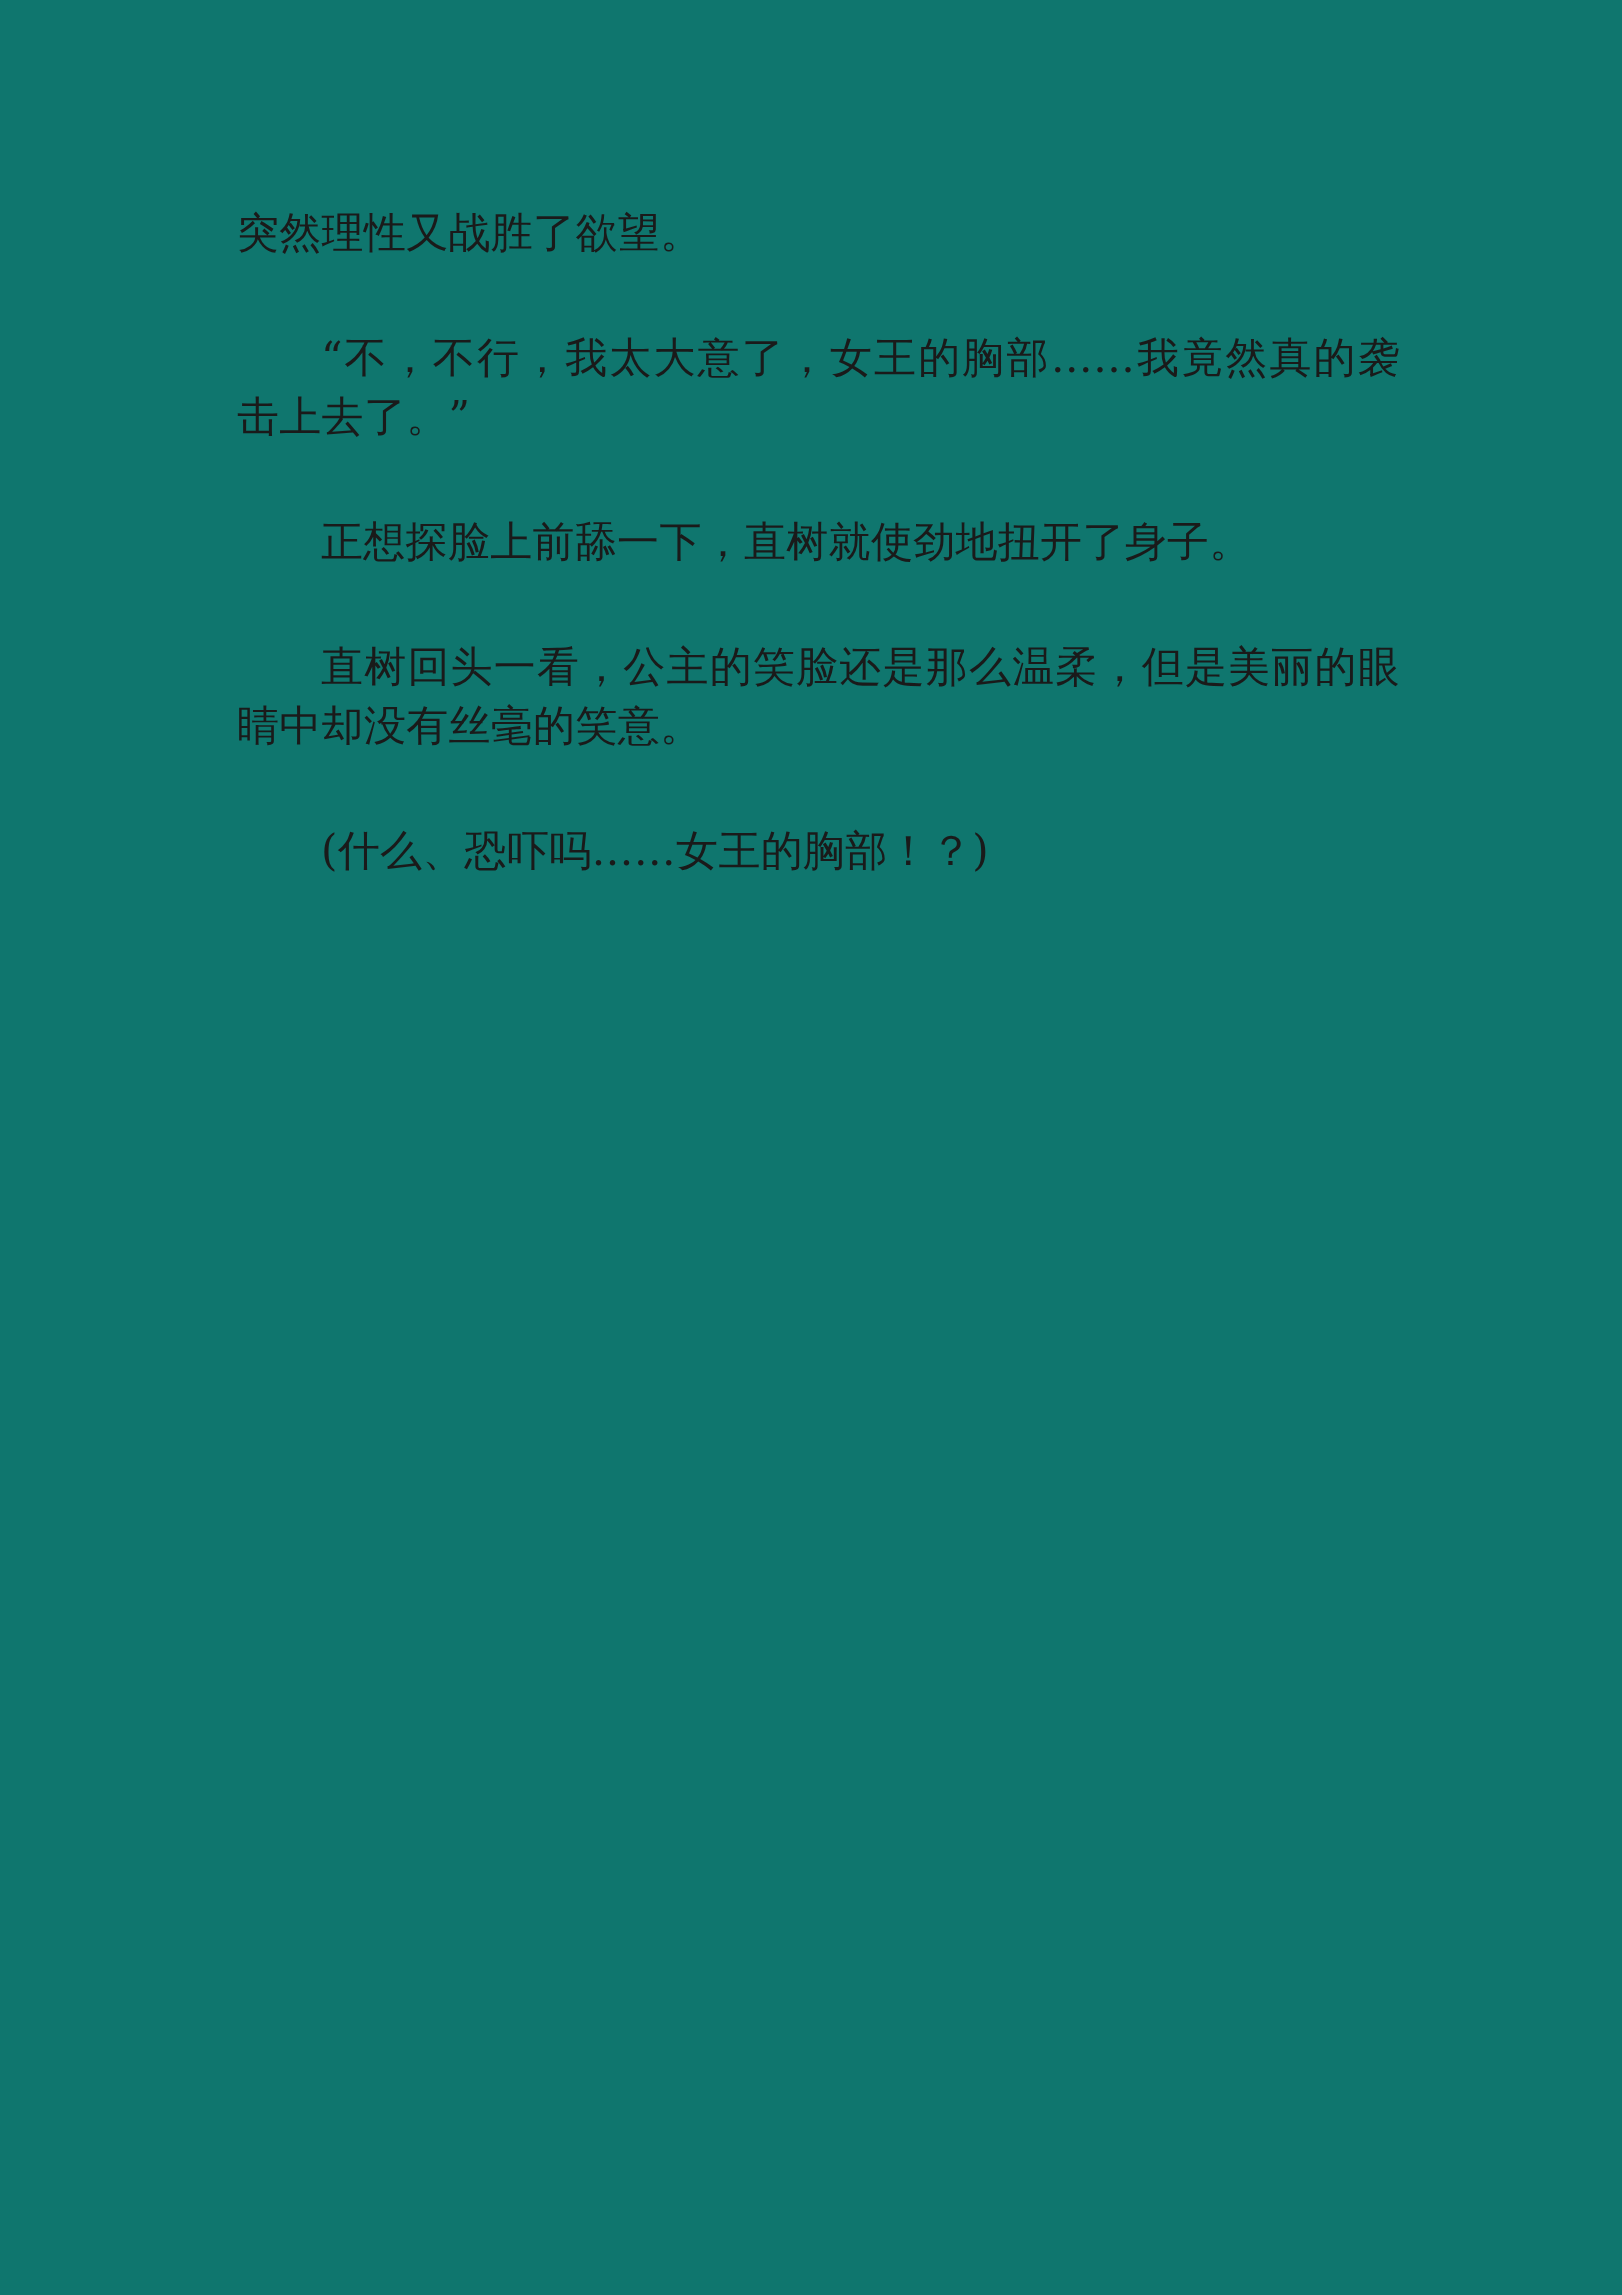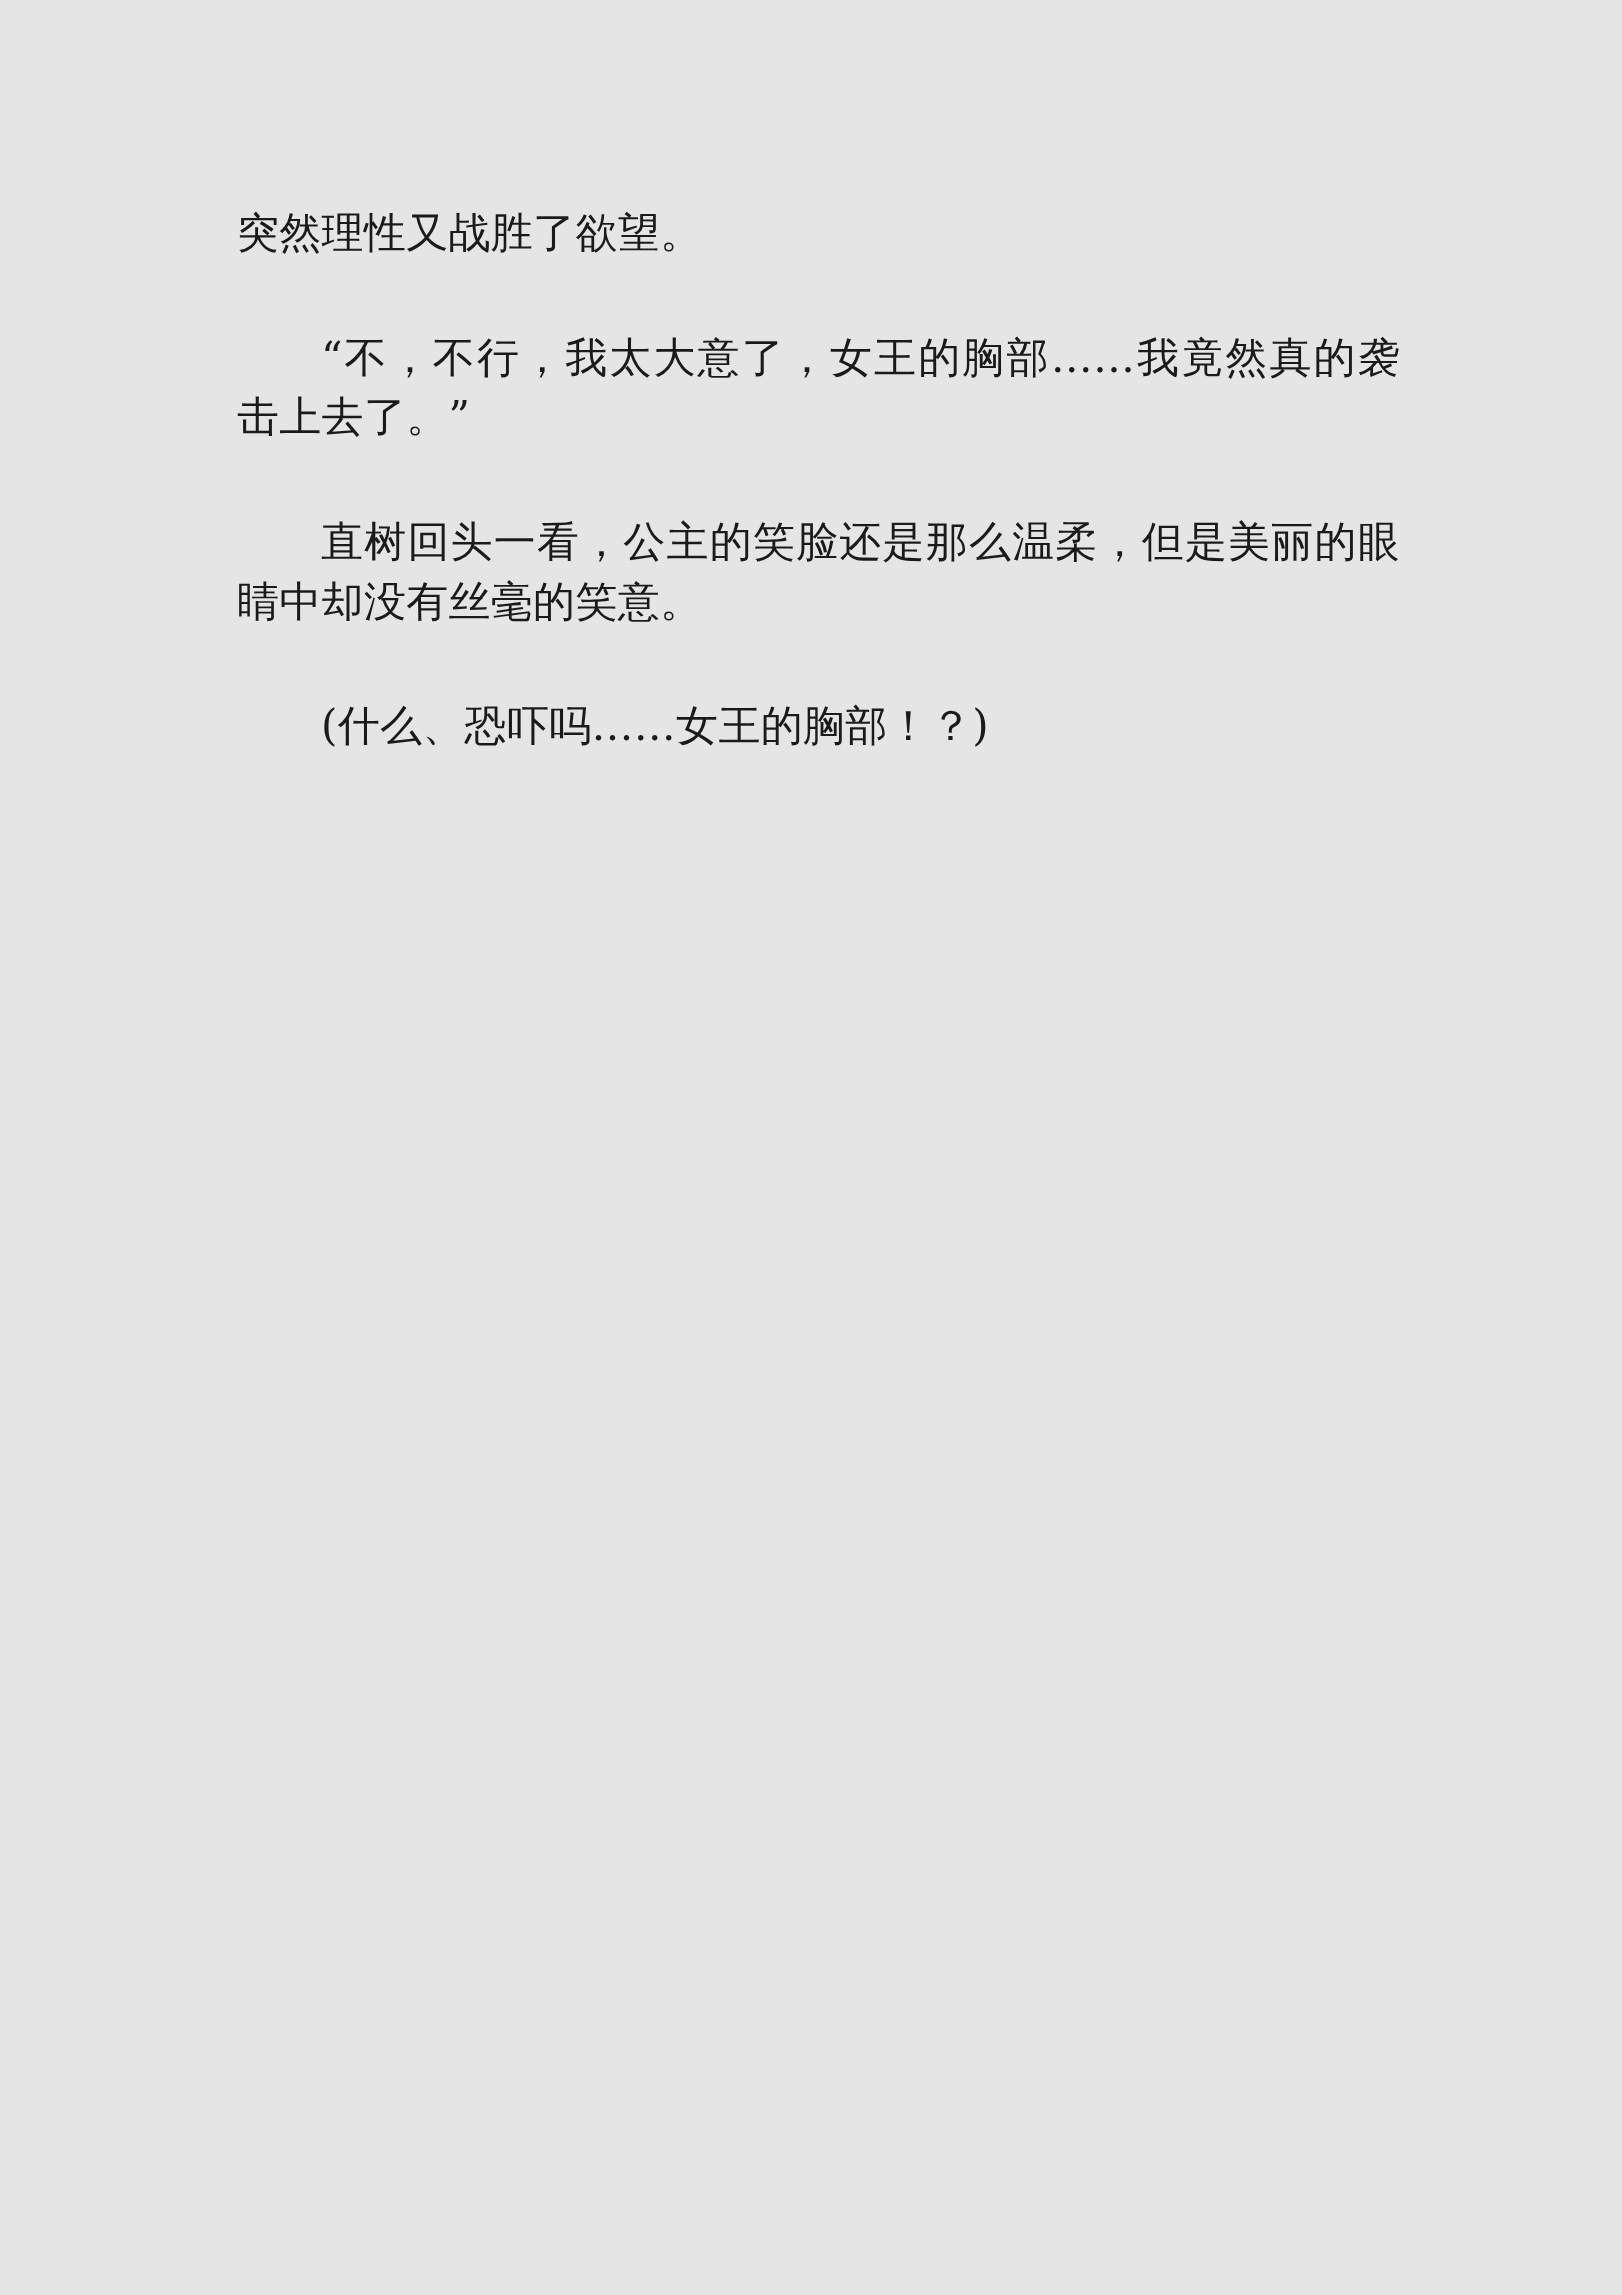--- a/index.html
+++ b/index.html
@@ -11,21 +11,21 @@
     width: 1623px;
     height: 2295px;
     font-family: "DejaVu Serif", "Liberation Serif", serif;
     color: #1a1a1a;
     overflow: hidden;
   }
   .page {
     position: relative;
     width: 1623px;
     height: 2295px;
-    background: #e5e5e5;
+    background: #0f766e;
     box-sizing: border-box;
     padding: 203px 223px 0 237px;
   }
   .doc-body {
     display: block;
   }
   p.para {
     margin: 0 0 65px 0;
     font-size: 42px;
     line-height: 1.42;
@@ -43,17 +43,18 @@
     text-indent: 0;
   }
 </style>
 </head>
 <body>
 
 <div class="page">
   <div class="doc-body">
     <p class="para noindent">突然理性又战胜了欲望。</p>
     <p class="para indent">“不，不行，我太大意了，女王的胸部……我竟然真的袭击上去了。”</p>
+    <p class="para indent">正想探脸上前舔一下，直树就使劲地扭开了身子。</p>
     <p class="para indent">直树回头一看，公主的笑脸还是那么温柔，但是美丽的眼睛中却没有丝毫的笑意。</p>
     <p class="para indent">(什么、恐吓吗……女王的胸部！？)</p>
   </div>
 </div>
 
 
 </body></html>

